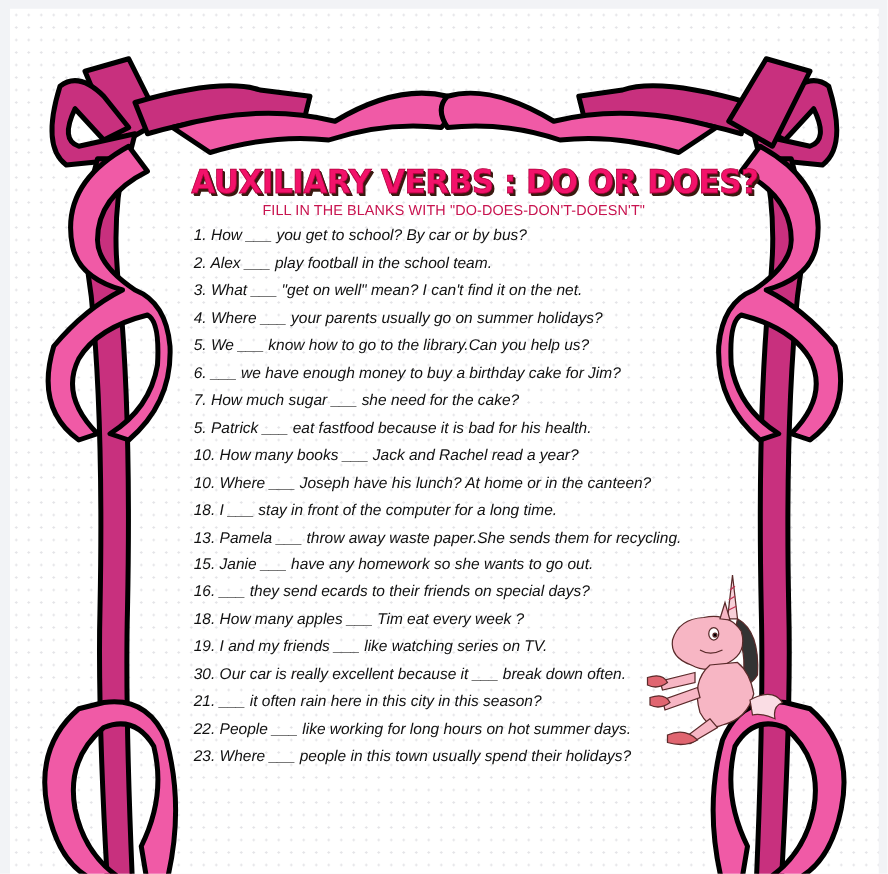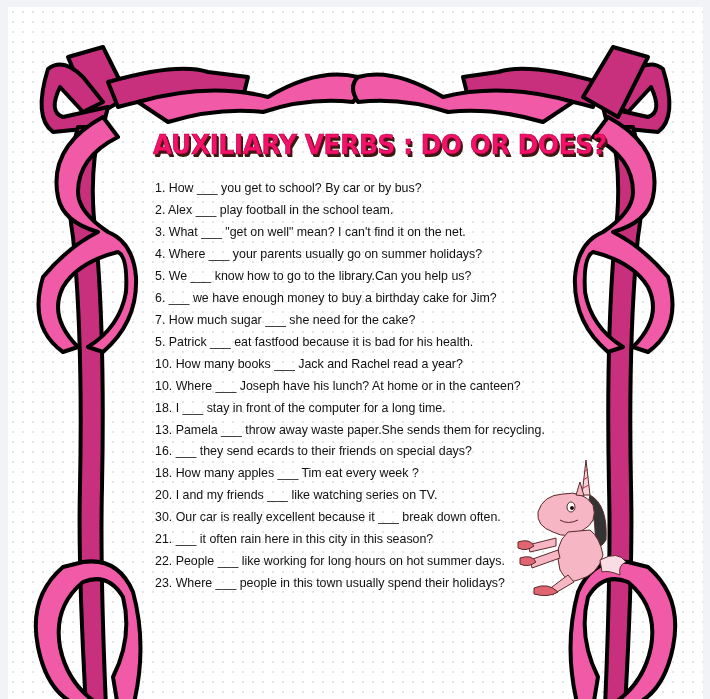--- a/index.html
+++ b/index.html
@@ -27,20 +27,21 @@
   }
   .subtitle {
     position: absolute; left: 140px; top: 156px; width: 430px; text-align: center;
     font-family: "Liberation Sans", sans-serif; font-size: 11.5px; color: #c8134f;
     white-space: nowrap; letter-spacing: 0.1px;
   }
   .questions {
     position: absolute; left: 147px; top: 174px; width: 415px;
     font-family: "Liberation Sans", sans-serif; font-size: 12.4px; color: #111;
     line-height: 14px;
+    font-style: italic;
   }
   .q { margin: 0 0 8px 0; }
   .q.wrap { margin-bottom: 7px; }
   .unicorn { position: absolute; left: 500px; top: 443px; width: 120px; height: 150px; }
 </style>
 </head>
 <body>
 
 <div class="page">
 
@@ -68,37 +69,39 @@
 
       <path d="M625 120 Q640 170 630 230 Q620 330 623 480 Q625 560 617 700 L597 700 Q603 560 601 480 Q598 330 607 230 Q615 170 603 120 Z" fill="#c8307e"></path>
 
       <path d="M600 110 Q655 140 645 190 Q640 215 605 225 Q635 240 660 270 Q675 320 640 345 L625 340 Q655 310 640 280 Q625 255 585 245 Q575 250 577 285 Q583 320 615 340 L600 345 Q565 315 567 270 Q570 235 595 225 Q625 205 625 185 Q625 150 585 130 Z" fill="#f05aa6"></path>
 
       <path d="M640 560 Q675 590 665 640 Q655 690 620 700 L600 700 Q635 680 643 640 Q650 600 620 575 Q595 565 580 590 Q570 630 590 670 L585 700 L570 700 Q555 640 570 585 Q585 550 620 555 Z" fill="#f05aa6"></path>
     </g>
   </svg>
 
   <div class="title">AUXILIARY VERBS : DO OR DOES?</div>
+  <div class="subtitle">FILL IN THE BLANKS WITH "DO-DOES-DON'T-DOESN'T"</div>
 
   <div class="questions">
     <div class="q">1. How ___ you get to school? By car or by bus?</div>
     <div class="q">2. Alex ___ play football in the school team.</div>
     <div class="q">3. What ___ "get on well" mean? I can't find it on the net.</div>
     <div class="q">4. Where ___ your parents usually go on summer holidays?</div>
     <div class="q">5. We ___ know how to go to the library.Can you help us?</div>
     <div class="q">6. ___ we have enough money to buy a birthday cake for Jim?</div>
     <div class="q">7. How much sugar ___ she need for the cake?</div>
     <div class="q">5. Patrick ___ eat fastfood because it is bad for his health.</div>
     <div class="q">10. How many books ___ Jack and Rachel read a year?</div>
     <div class="q">10. Where ___ Joseph have his lunch? At home or in the canteen?</div>
     <div class="q">18. I ___ stay in front of the computer for a long time.</div>
     <div class="q wrap">13. Pamela ___ throw away waste paper.She sends them for recycling.</div>
+    <div class="q">15. Janie ___ have any homework so she wants to go out.</div>
     <div class="q">16. ___ they send ecards to their friends on special days?</div>
     <div class="q">18. How many apples ___ Tim eat every week ?</div>
-    <div class="q">20. I and my friends ___ like watching series on TV.</div>
+    <div class="q">19. I and my friends ___ like watching series on TV.</div>
     <div class="q">30. Our car is really excellent because it ___ break down often.</div>
     <div class="q">21. ___ it often rain here in this city in this season?</div>
     <div class="q">22. People ___ like working for long hours on hot summer days.</div>
     <div class="q">23. Where ___ people in this town usually spend their holidays?</div>
   </div>
 
   <svg class="unicorn" viewBox="0 0 120 150" xmlns="http://www.w3.org/2000/svg">
     <g stroke="#5a2a2a" stroke-width="1" fill="#f7b6c4">
 
       <path d="M78 10 L82 45 L74 45 Z" fill="#f7d0d8"></path>

